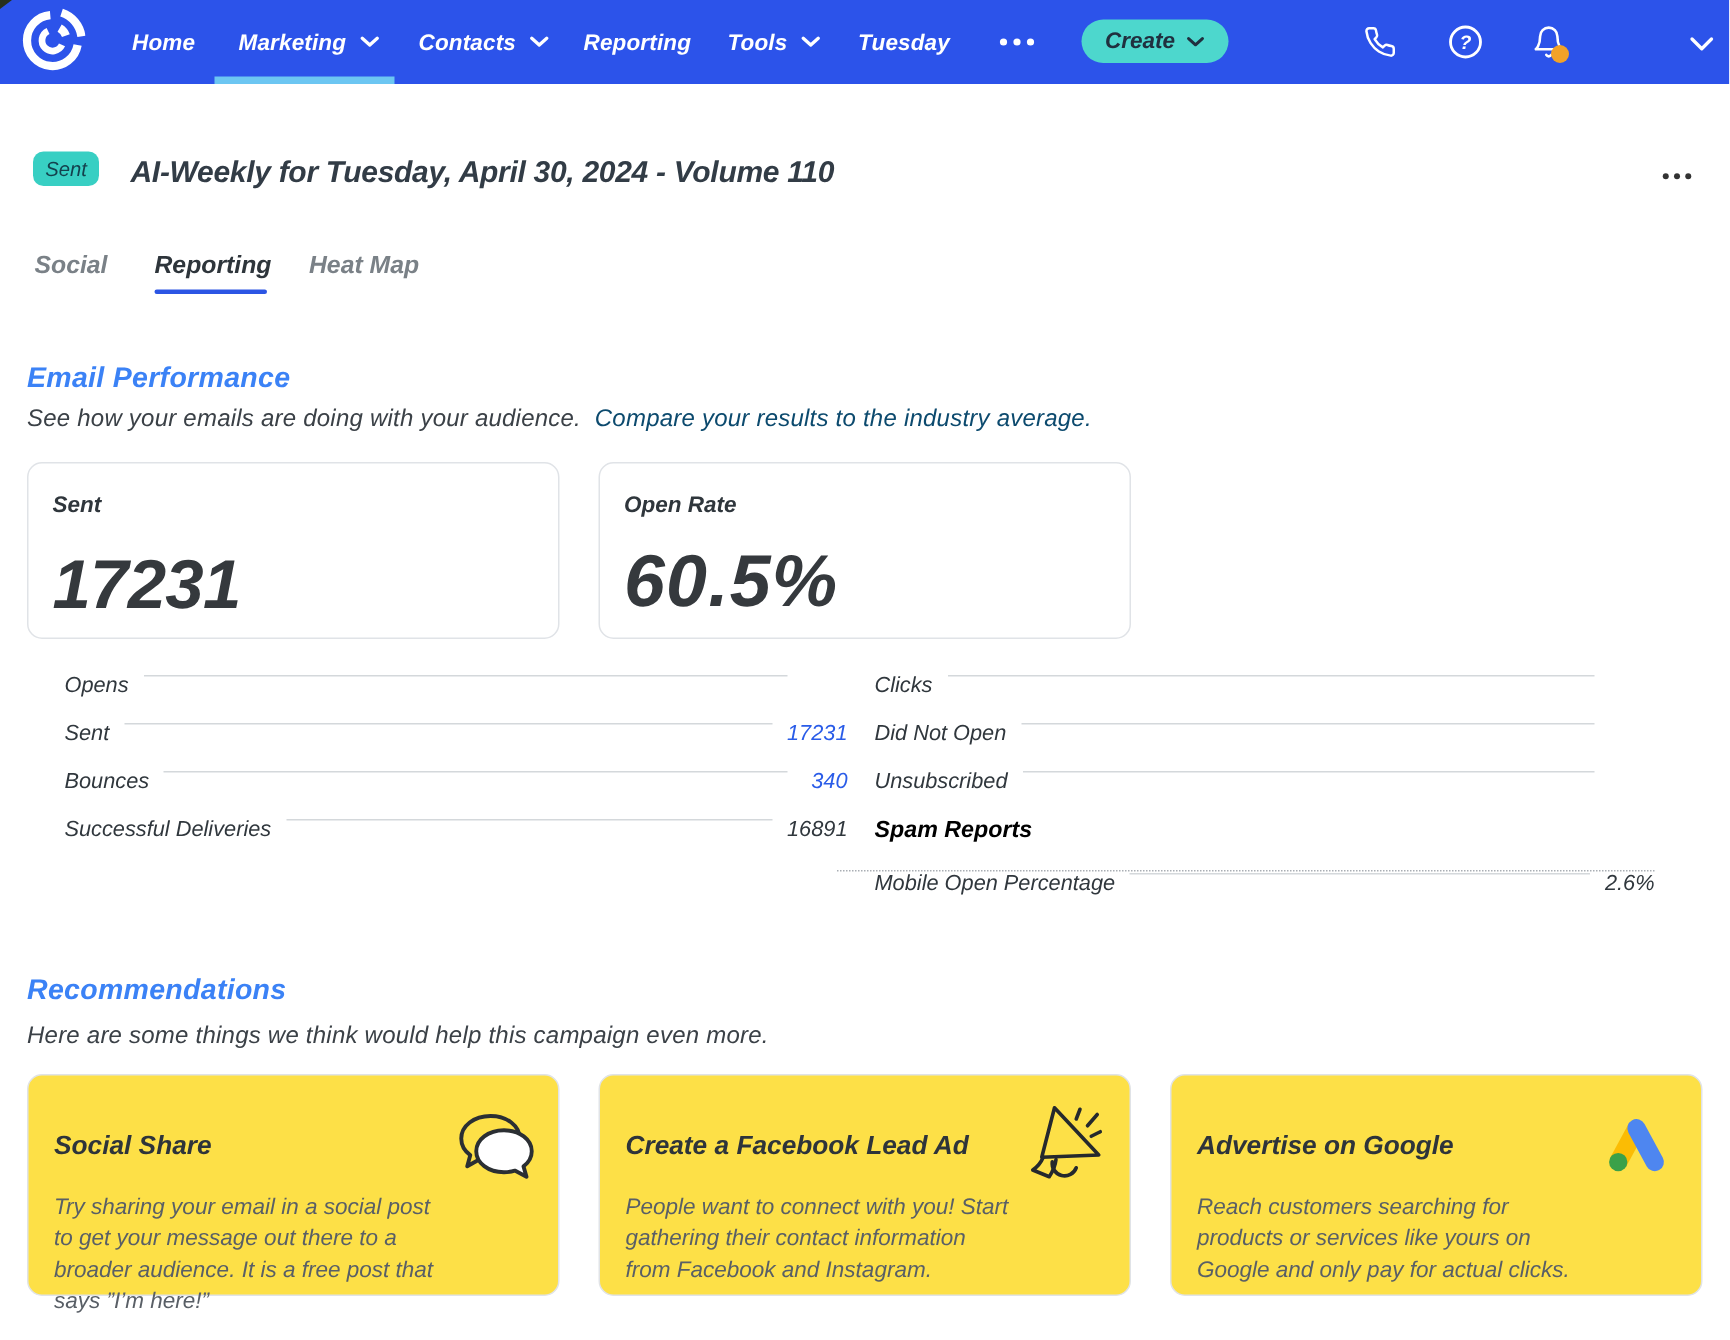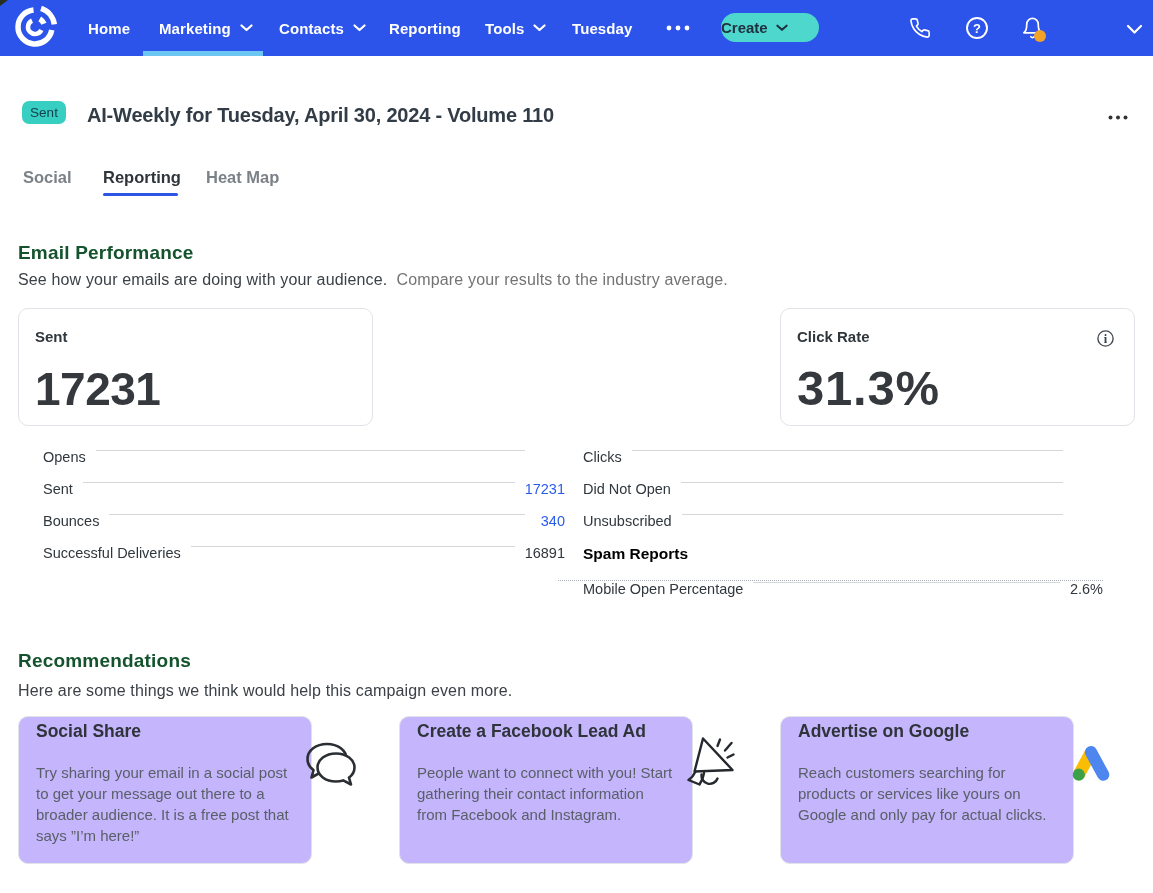--- a/index.html
+++ b/index.html
@@ -1,70 +1,70 @@
 <!DOCTYPE html>
 <html><head>
 <meta charset="utf-8">
 <style>
 * { margin:0; padding:0; box-sizing:border-box; }
 html,body { background:#fff; }
 body { font-family:"Liberation Sans", sans-serif; }
-.page { position:relative; width:1153px; height:893px; overflow:hidden; background:#fff; }
+.page { position:relative; width:1153px; height:893px; overflow:hidden; background:#fff;font-style:italic; }
 
 
 .nav { position:absolute; left:0; top:0; width:1153px; height:56px; background:#2c53ea; }
 .logo { position:absolute; left:13px; top:5px; }
 .navitem { position:absolute; top:0; height:56px; display:flex; align-items:center; color:#fff;
   font-size:15px; font-weight:bold; letter-spacing:.1px; }
 .navitem svg { margin-left:9px; }
 .mkline { position:absolute; left:143px; top:51px; width:120px; height:5px; background:#6cc6f2; }
 .create { position:absolute; left:721px; top:13px; width:98px; height:29px; border-radius:15px;
   background:#4dd7cd; color:#20303f; font-size:15px; font-weight:bold;
-  display:flex; align-items:center; }
+  display:flex; align-items:center; justify-content:center; }
 .create svg { margin-left:8px; }
 .navico { position:absolute; top:17px; }
 .belldot { position:absolute; left:1034px; top:30px; width:12px; height:12px; border-radius:50%; background:#f2a229; }
 
 
 .badge { position:absolute; left:22px; top:101px; width:44px; height:23px; border-radius:7px;
   background:#38cfc3; color:#14414d; font-size:13.5px; display:flex; align-items:center; justify-content:center; }
 .title { position:absolute; left:87px; top:104px; font-size:20px; font-weight:bold; color:#323c46; letter-spacing:-.2px; }
 .hdots { position:absolute; left:1108px; top:115px; }
 
 
 .tab { position:absolute; top:168px; font-size:16.5px; font-weight:bold; color:#7a8187; }
 .tab.active { color:#2e353b; }
 .tabline { position:absolute; left:103px; top:193px; width:75px; height:3px; border-radius:2px; background:#2c55e4; }
 
 
-.h2 { position:absolute; left:18px; font-size:19px; font-weight:bold; color:#14532d; letter-spacing:.2px; }
+.h2 { position:absolute; left:18px; font-size:19px; font-weight:bold; color:#3b82f6; letter-spacing:.2px; }
 .sub { position:absolute; left:18px; font-size:16px; letter-spacing:.15px; color:#3b4147; }
-.sub a { color:#737373; text-decoration:none; }
+.sub a { color:#0c4a6e; text-decoration:none; }
 
 
 .mcard { position:absolute; top:308px; width:355px; height:118px; background:#fff;
   border:1px solid #e0e3e7; border-radius:10px; padding:19px 16px 0 16px; }
 .mlabel { font-size:15px; font-weight:bold; color:#2f363c; }
 .mval { margin-top:17px; font-size:46px; font-weight:bold; color:#35393d; letter-spacing:-.5px; }
 .mval.pct { margin-top:15px; font-size:49px; letter-spacing:.8px; }
 .minfo { position:absolute; right:20px; top:21px; }
 
 
 .scol { position:absolute; top:449px; }
 .srow { height:32px; display:flex; align-items:flex-start; font-size:14.5px; color:#30373d;margin-left:25px; }
 .srow .lbl { white-space:nowrap; }
 .srow .line { flex:1; border-top:1px solid #d4d8db; margin:1px 10px 0 10px; }
 .srow .val { min-width:30px; text-align:right; white-space:nowrap; }
 .srow .val.blue { color:#2a5ce8; }
 .sdiv { border-top:1px dotted #a9aeb4; margin-top:3px; }
 .bold { font-weight:bold; font-size:15.5px; color:#000000; }
 
 
-.rcard { position:absolute; top:716px; width:294px; height:148px; background:#c4b5fd;
-  border:1px solid #e0e3e7; border-radius:10px; padding:4px 16px 0 17px; }
+.rcard { position:absolute; top:716px; width:355px; height:148px; background:#fde047;
+  border:1px solid #e0e3e7; border-radius:10px; padding:36px 16px 0 17px; }
 .rtitle { font-size:17.5px; font-weight:bold; color:#2e343a; }
 .rbody { margin-top:20px; font-size:15px; line-height:21px; color:#595f66; }
 .ricon { position:absolute; }
 </style>
 </head>
 <body>
 <div class="page">
   <div style="position:absolute;left:0;top:0;width:0;height:0;border-top:6px solid #27301e;border-right:8px solid transparent;z-index:5"></div>
 
   <div class="nav">
@@ -135,27 +135,23 @@
   <div class="tab" style="left:206px">Heat Map</div>
   <div class="tabline"></div>
 
   <div class="h2" style="top:242px">Email Performance</div>
   <div class="sub" style="top:271px">See how your emails are doing with your audience.&nbsp; <a href="#">Compare your results to the industry average.</a></div>
 
   <div class="mcard" style="left:18px">
     <div class="mlabel">Sent</div>
     <div class="mval">17231</div>
   </div>
-  <div class="mcard" style="left:780px">
-    <div class="mlabel">Click Rate</div>
-    <div class="mval pct">31.3%</div>
-    <svg class="minfo" width="17" height="17" viewBox="0 0 17 17">
-      <circle cx="8.5" cy="8.5" r="7.6" fill="none" stroke="#454c53" stroke-width="1.4"></circle>
-      <text x="8.6" y="12.9" font-size="12.5" font-family="Liberation Serif, serif" font-weight="bold" fill="#3a4148" text-anchor="middle">i</text>
-    </svg>
+  <div class="mcard" style="left:399px">
+    <div class="mlabel">Open Rate</div>
+    <div class="mval pct">60.5%</div>
   </div>
 
   <div class="scol" style="left:18px; width:547px">
     <div class="srow">
         <span class="lbl">Opens</span>
         <span class="line"></span>
         <span class="val"></span>
       </div>
     <div class="srow">
         <span class="lbl">Sent</span>

